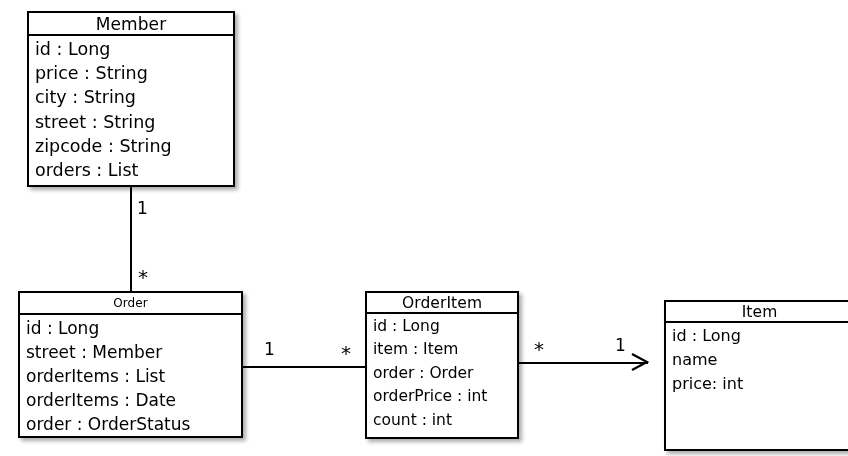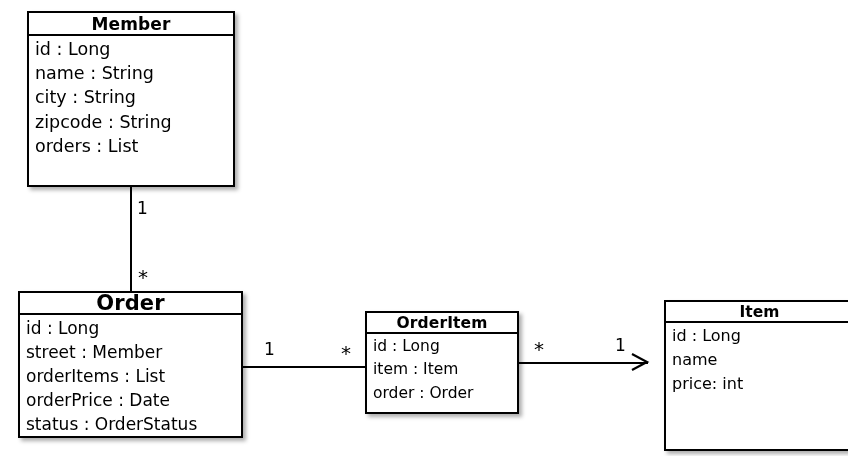--- a/index.html
+++ b/index.html
@@ -21,21 +21,21 @@
     position: absolute;
     box-sizing: border-box;
     background: #ffffff;
     border: 2px solid #000000;
     box-shadow: 3px 3px 4px rgba(0,0,0,0.32);
     z-index: 5;
   }
   .uml-title {
     box-sizing: border-box;
     text-align: center;
-    font-weight: bold;
+    font-weight: normal;
     color: #000000;
     border-bottom: 2px solid #000000;
     letter-spacing: 0.1px;
   }
   .uml-attrs {
     box-sizing: border-box;
     padding: 1px 0 0 0;
   }
   .uml-attr {
     white-space: nowrap;
@@ -46,24 +46,24 @@
   .uml-attr.bold {
     font-weight: normal;
   }
 
   
   #cls-member   { left: 27px;  top: 11px;  width: 208px; height: 176px; }
   #cls-member .uml-title { height: 23px; line-height: 22px; font-size: 17px; }
   #cls-member .uml-attr  { font-size: 17.5px; line-height: 24.2px; }
 
   #cls-order    { left: 18px;  top: 291px; width: 225px; height: 147px; }
-  #cls-order .uml-title { height: 22px; line-height: 21px; font-size: 21px; }
+  #cls-order .uml-title { height: 22px; line-height: 21px; font-size: 12px; }
   #cls-order .uml-attr  { font-size: 17px; line-height: 24px; }
 
-  #cls-orderitem{ left: 365px; top: 291px; width: 154px; height: 103px; margin-top: 20px; }
+  #cls-orderitem{ left: 365px; top: 291px; width: 154px; height: 148px; }
   #cls-orderitem .uml-title { height: 21px; line-height: 20px; font-size: 15.5px; }
   #cls-orderitem .uml-attr  { font-size: 15.5px; line-height: 23.4px; }
 
   #cls-item     { left: 664px; top: 300px; width: 191px; height: 151px; }
   #cls-item .uml-title { height: 21px; line-height: 20px; font-size: 15.5px; }
   #cls-item .uml-attr  { font-size: 16px; line-height: 24px; }
 
   
   .conn-line {
     position: absolute;
@@ -123,44 +123,47 @@
   <div class="multiplicity mult-star" id="mult-orderitem-s1">*</div>
 
   <div class="multiplicity mult-star" id="mult-orderitem-s2">*</div>
 
   <div class="multiplicity mult-num" id="mult-item-1">1</div>
 
   <div class="uml-class" id="cls-member">
     <div class="uml-title">Member</div>
     <div class="uml-attrs">
       <div class="uml-attr">id : Long</div>
-      <div class="uml-attr">name : String</div>
+      <div class="uml-attr">price : String</div>
       <div class="uml-attr">city : String</div>
+      <div class="uml-attr">street : String</div>
       <div class="uml-attr">zipcode : String</div>
       <div class="uml-attr bold">orders : List</div>
     </div>
   </div>
 
   <div class="uml-class" id="cls-order">
     <div class="uml-title">Order</div>
     <div class="uml-attrs">
       <div class="uml-attr">id : Long</div>
       <div class="uml-attr bold">street : Member</div>
       <div class="uml-attr bold">orderItems : List</div>
-      <div class="uml-attr">orderPrice : Date</div>
-      <div class="uml-attr">status : OrderStatus</div>
+      <div class="uml-attr">orderItems : Date</div>
+      <div class="uml-attr">order : OrderStatus</div>
     </div>
   </div>
 
   <div class="uml-class" id="cls-orderitem">
     <div class="uml-title">OrderItem</div>
     <div class="uml-attrs">
       <div class="uml-attr">id : Long</div>
       <div class="uml-attr bold">item : Item</div>
       <div class="uml-attr bold">order : Order</div>
+      <div class="uml-attr">orderPrice : int</div>
+      <div class="uml-attr">count : int</div>
     </div>
   </div>
 
   <div class="uml-class" id="cls-item">
     <div class="uml-title">Item</div>
     <div class="uml-attrs">
       <div class="uml-attr">id : Long</div>
       <div class="uml-attr">name</div>
       <div class="uml-attr">price: int</div>
     </div>

